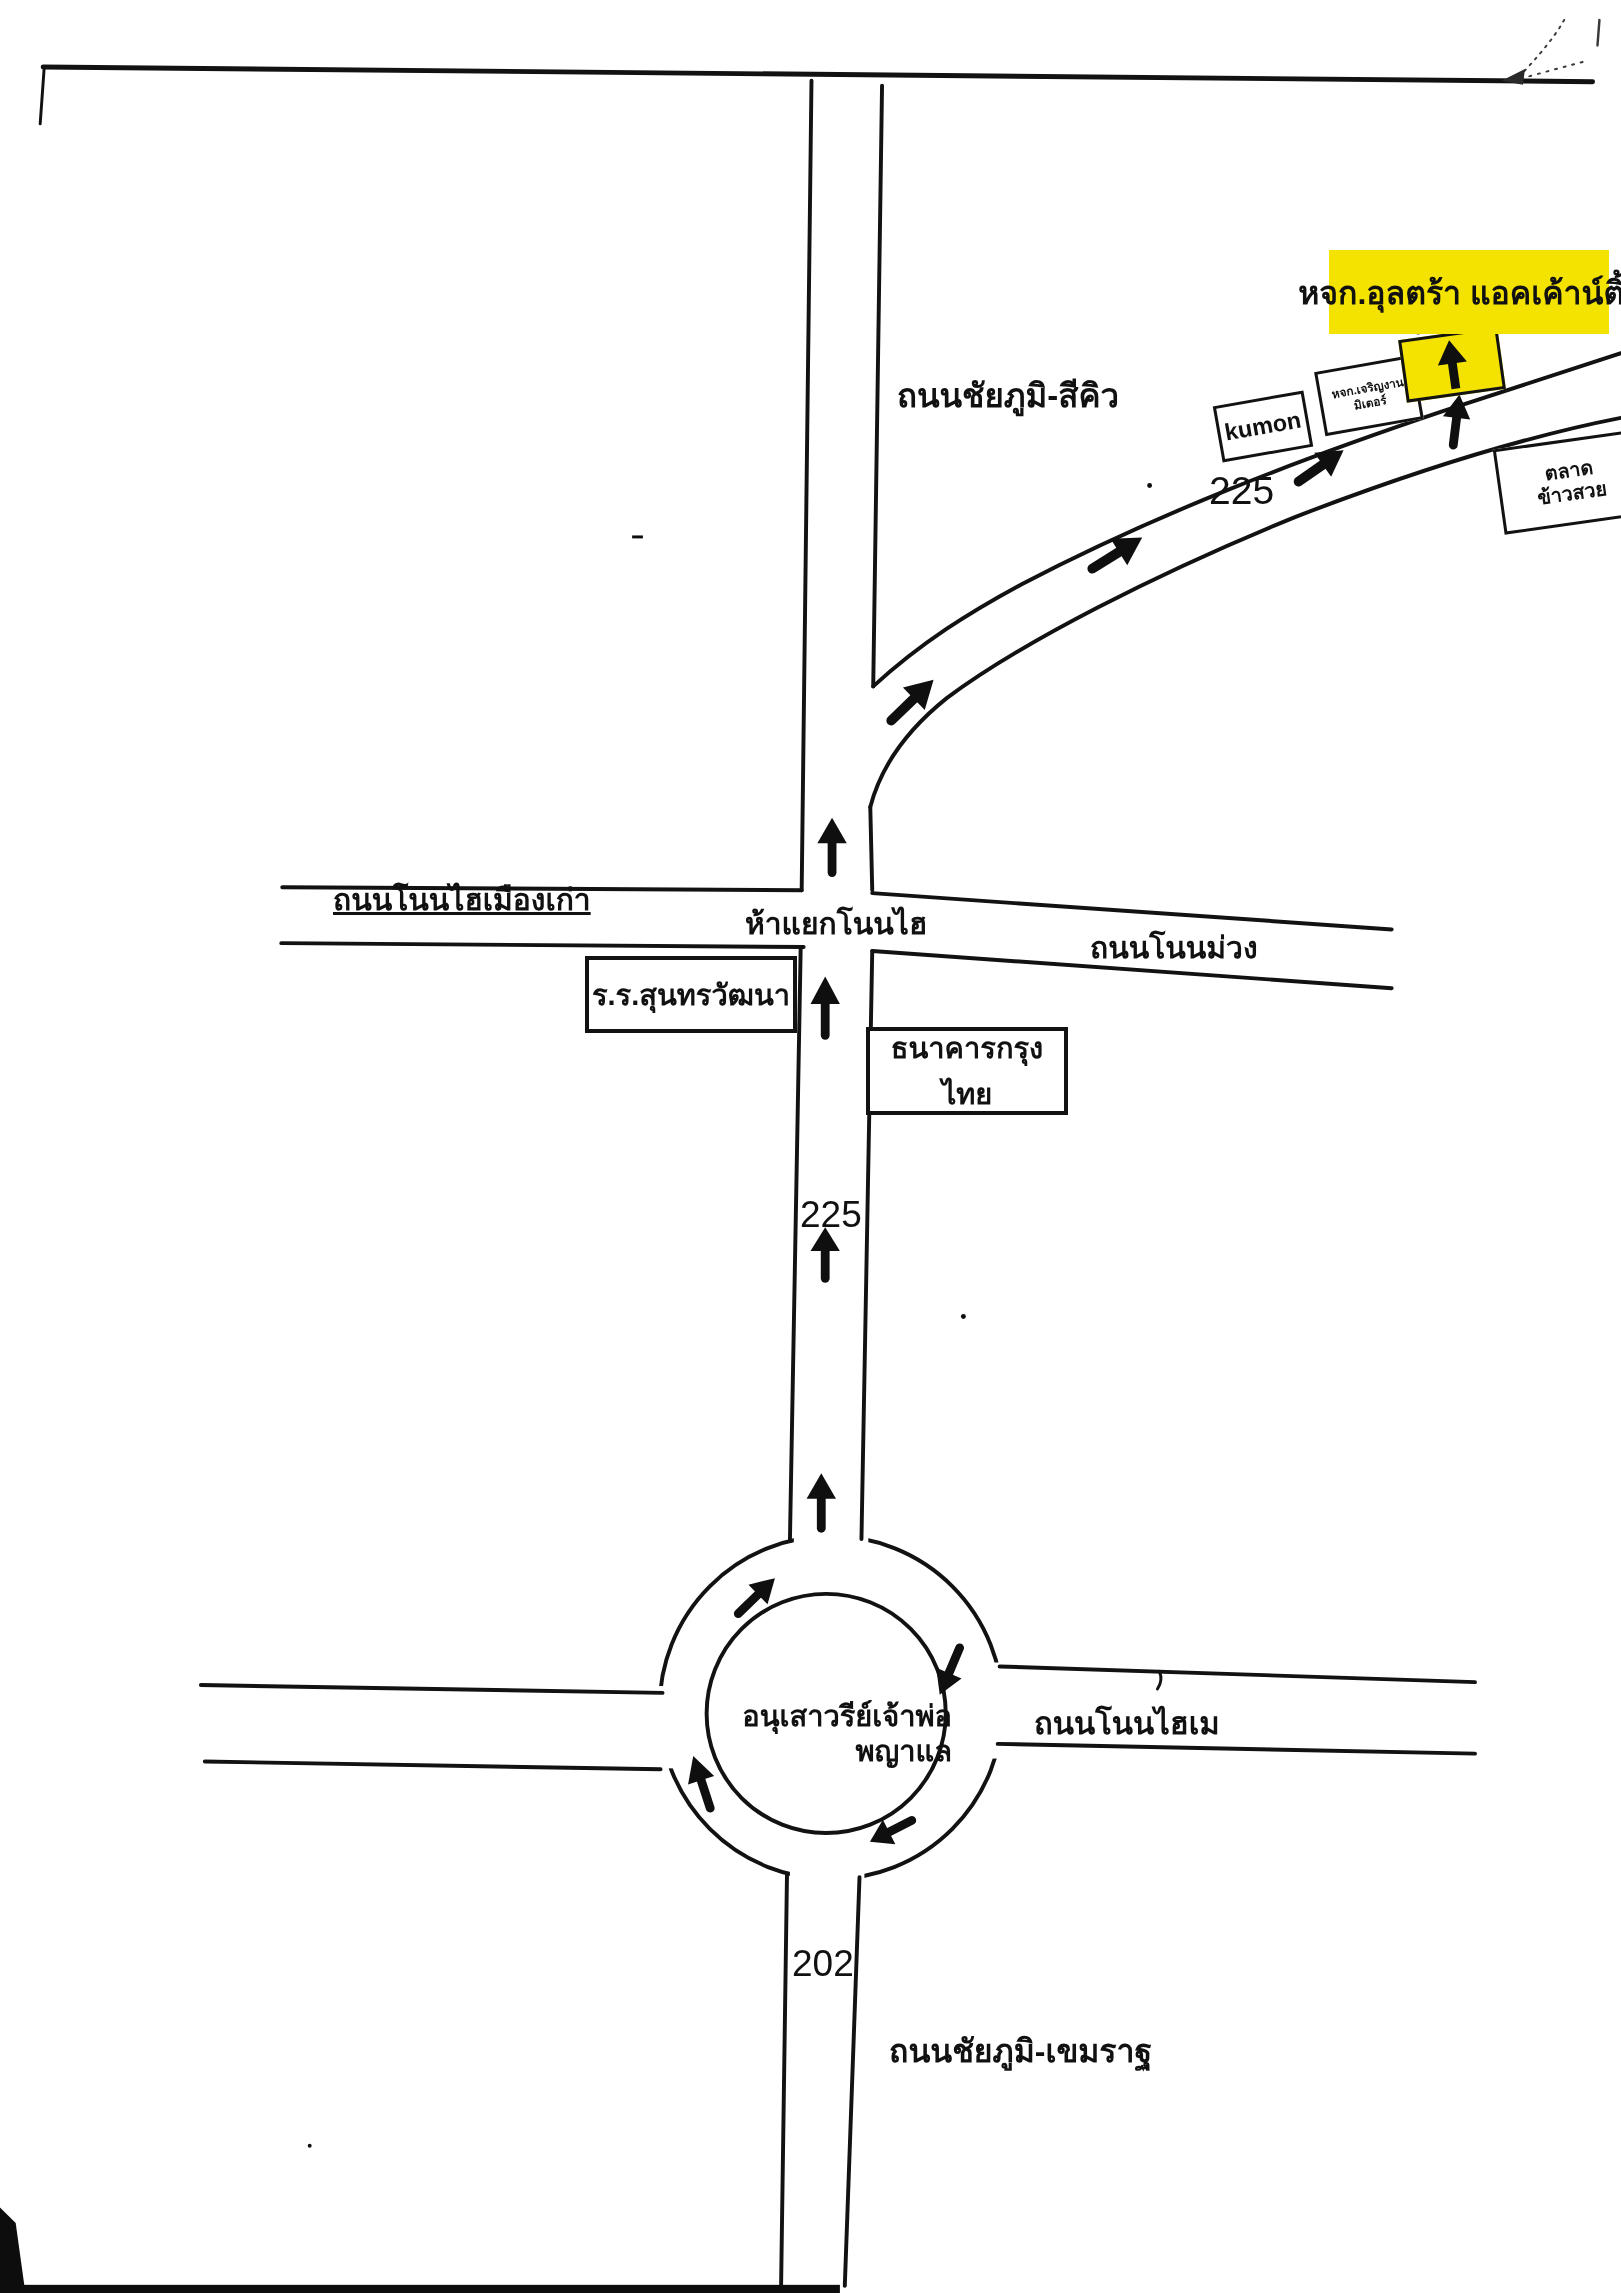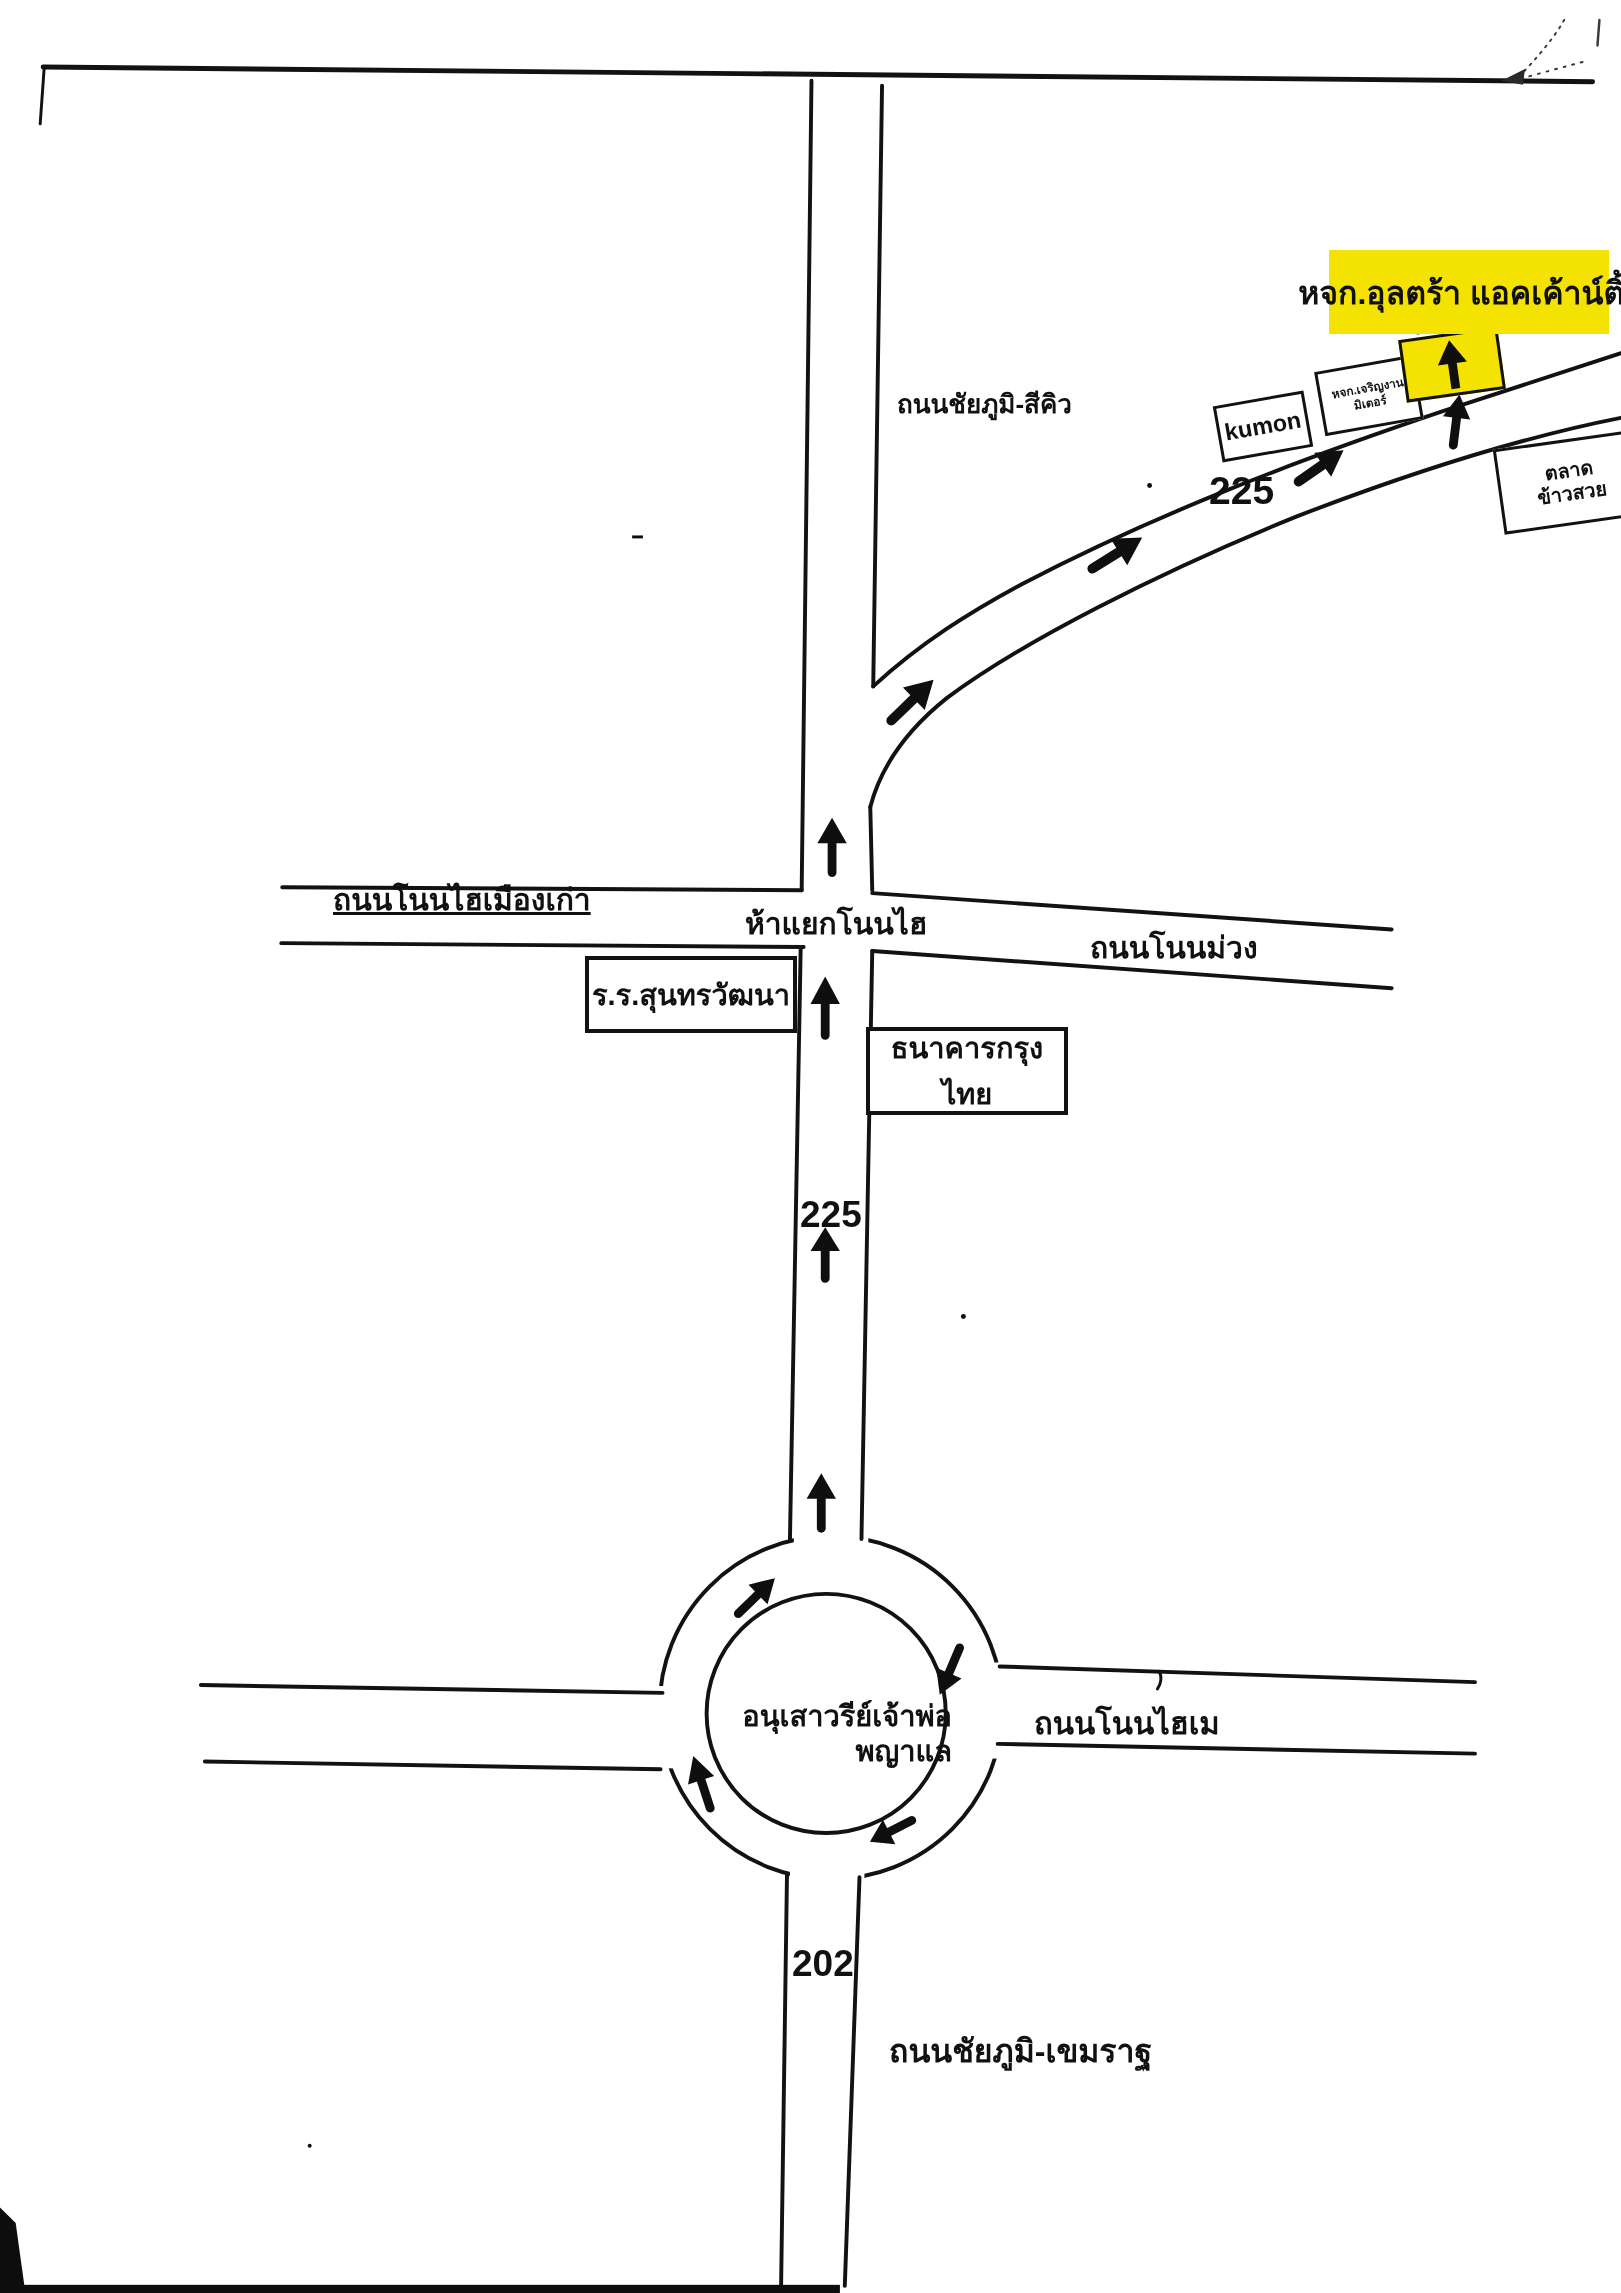--- a/index.html
+++ b/index.html
@@ -3,21 +3,21 @@
 <meta charset="utf-8">
 <style>
   html,body{margin:0;padding:0;background:#e8e8e8;}
   #page{
     position:relative;width:1621px;height:2294px;background:#ffffff;
     overflow:hidden;font-family:"Liberation Sans","DejaVu Sans",sans-serif;color:#111;
   }
   #mapsvg{position:absolute;left:0;top:0;z-index:1;}
   .lbl{position:absolute;z-index:3;white-space:nowrap;color:#111;}
   .bold{font-weight:700;}
-  .num{font-weight:700;}
+  .num{font-weight:400;}
   .box{
     position:absolute;z-index:4;background:#fff;border:4.9px solid #121212;
     display:flex;align-items:center;justify-content:center;text-align:center;
     box-sizing:border-box;font-weight:700;
   }
   .tilt10{transform:rotate(-10deg);}
   .tilt8{transform:rotate(-8deg);}
   .yellow{background:#f4e300;}
   .hl{
     position:absolute;z-index:5;background:#f4e300;display:flex;align-items:center;
@@ -166,21 +166,21 @@
         <g transform="translate(716,1818) rotate(-18)">
           <line x1="0" y1="28" x2="0" y2="-4" stroke-width="9"></line>
             <path d="M0,-28 L-14,-2 L14,-2 Z" stroke="none"></path>
         </g>
       </g>
     </g>
   </svg>
 
   <div class="hl" style="left:1329px;top:250px;width:280px;height:84px;font-size:32px;">หจก.อุลตร้า แอคเค้าน์ติ้ง</div>
 
-  <div class="lbl bold" style="left:897px;top:383px;font-size:26px;">ถนนชัยภูมิ-สีคิว</div>
+  <div class="lbl bold" style="left:897px;top:369px;font-size:33px;">ถนนชัยภูมิ-สีคิว</div>
 
 
   <div class="lbl num" style="left:1209px;top:469px;font-size:39px;">225</div>
 
   <div class="lbl bold" style="left:333px;top:876px;font-size:30px;text-decoration:underline;">ถนนโนนไฮเมืองเก่า</div>
 
   <div class="lbl bold" style="left:745px;top:900px;font-size:30px;">ห้าแยกโนนไฮ</div>
 
   <div class="lbl bold" style="left:1090px;top:924px;font-size:30px;">ถนนโนนม่วง</div>
 

